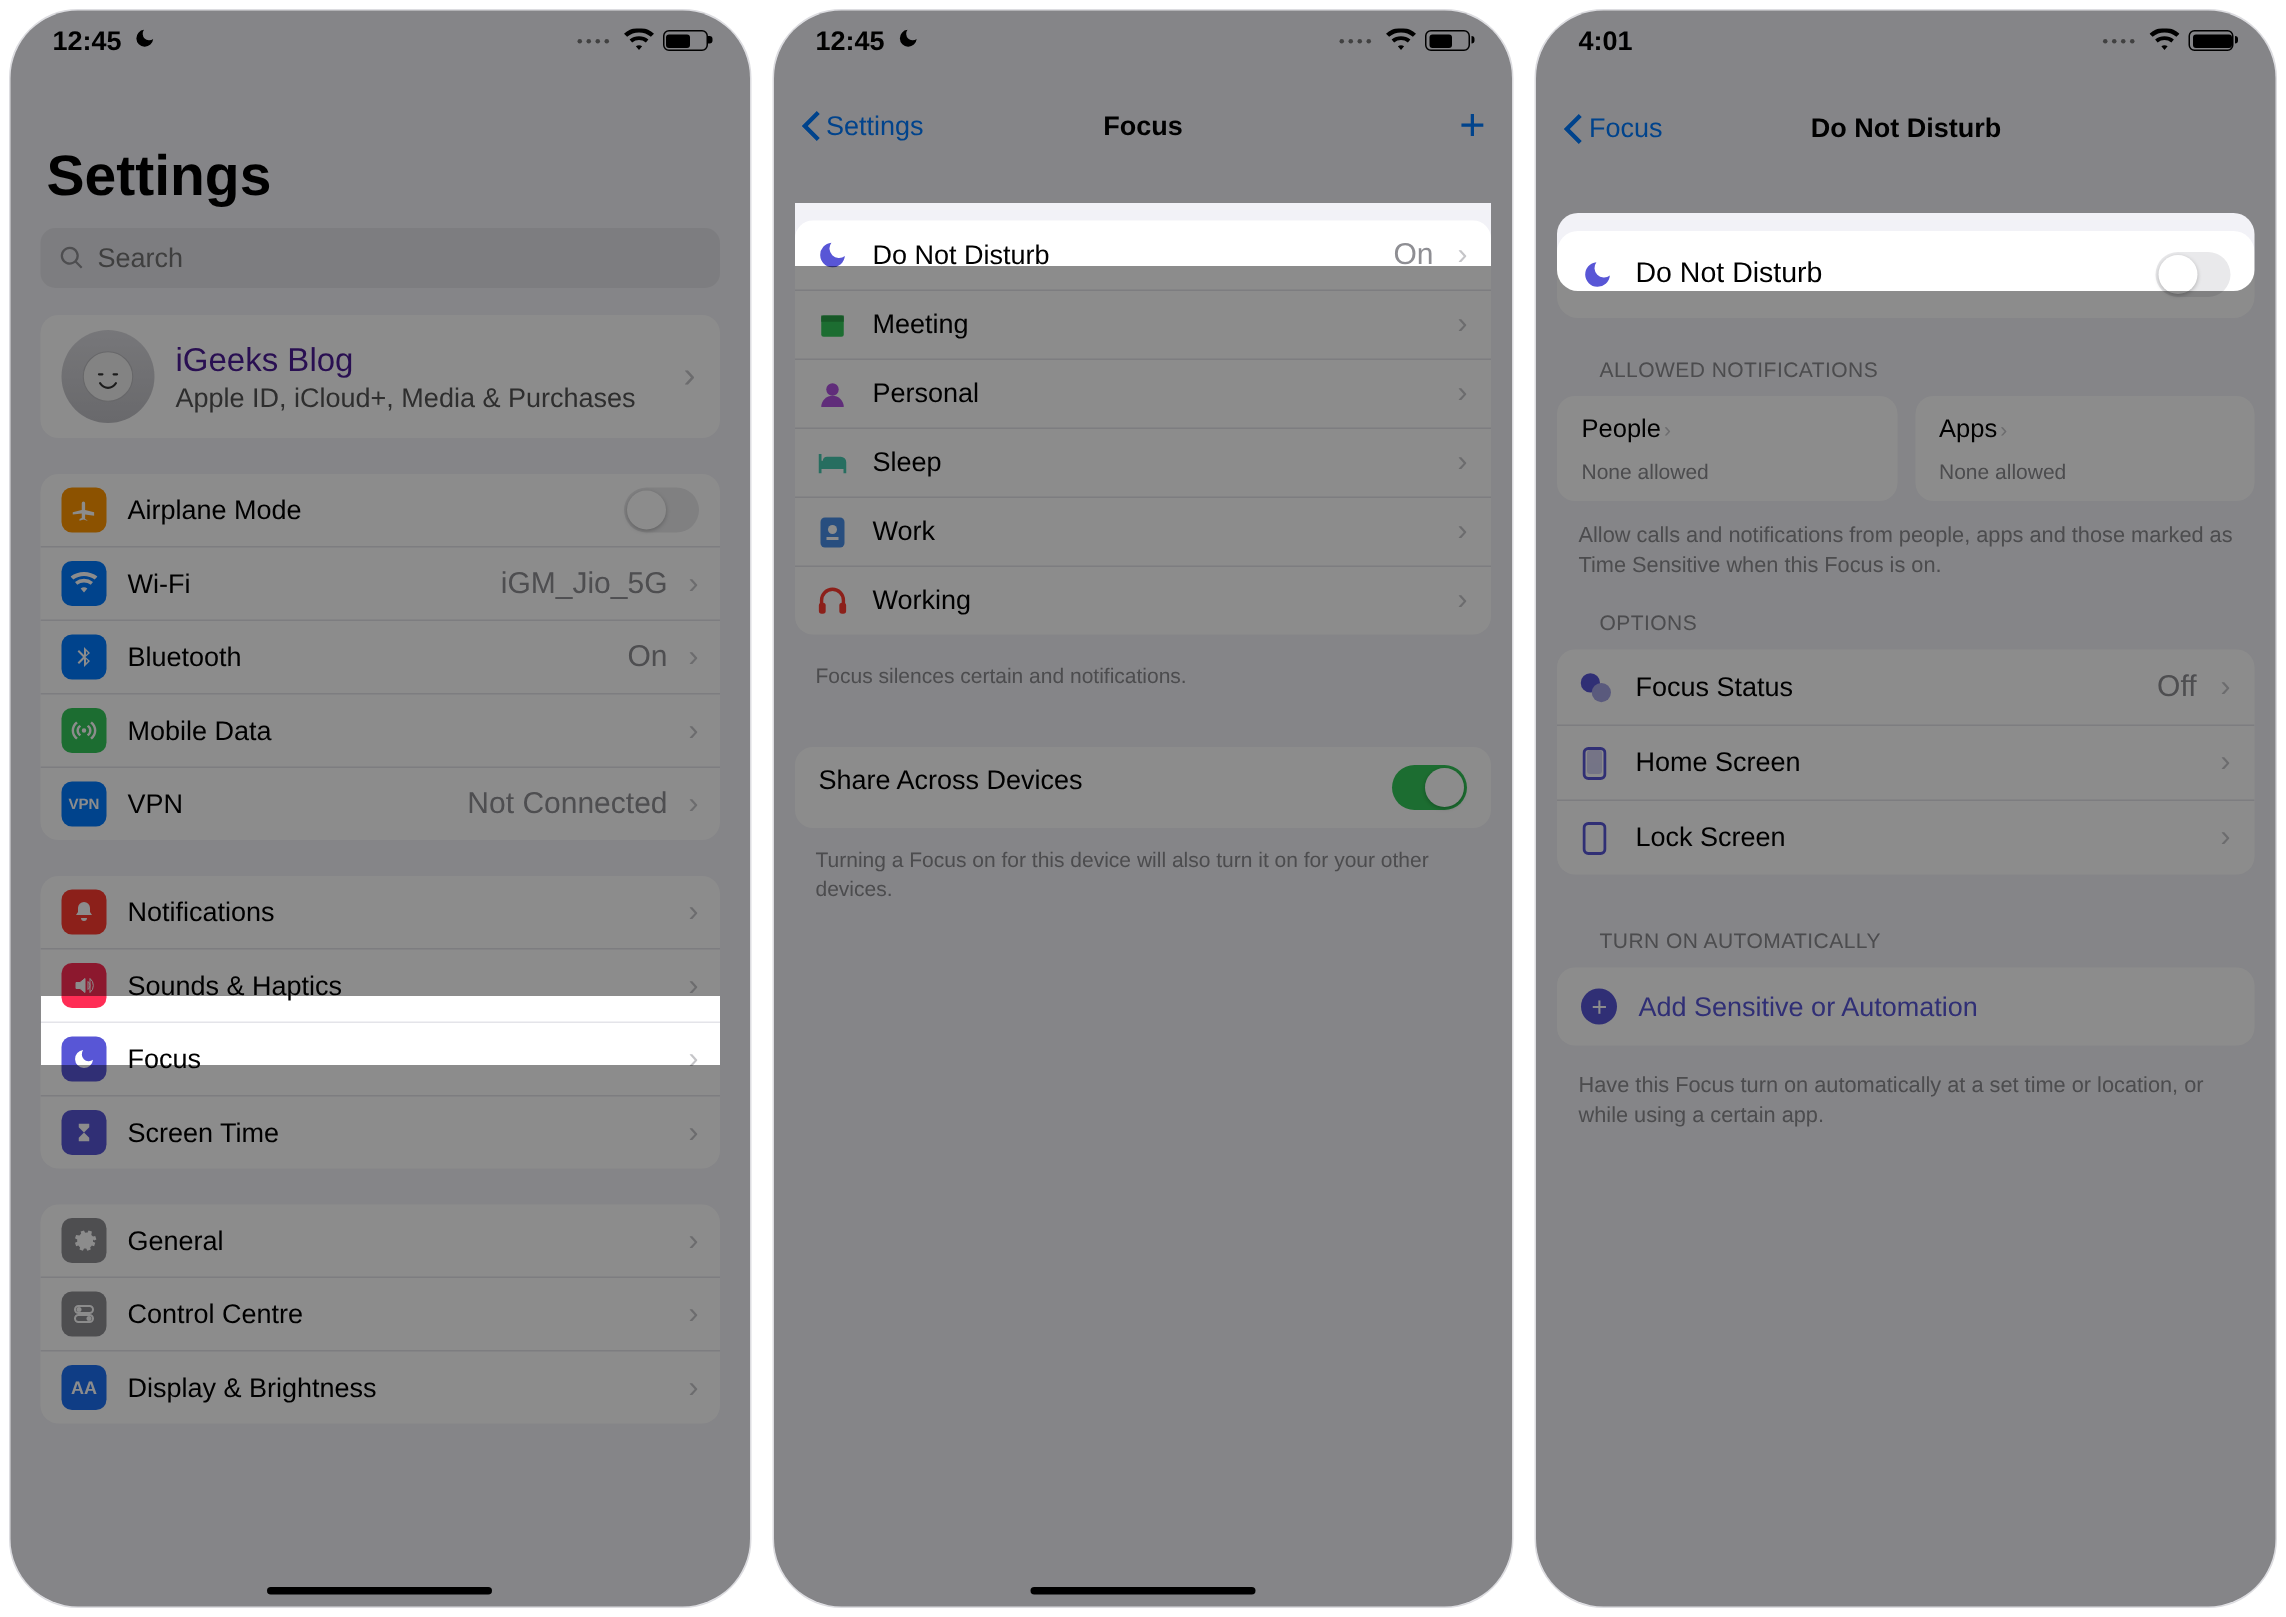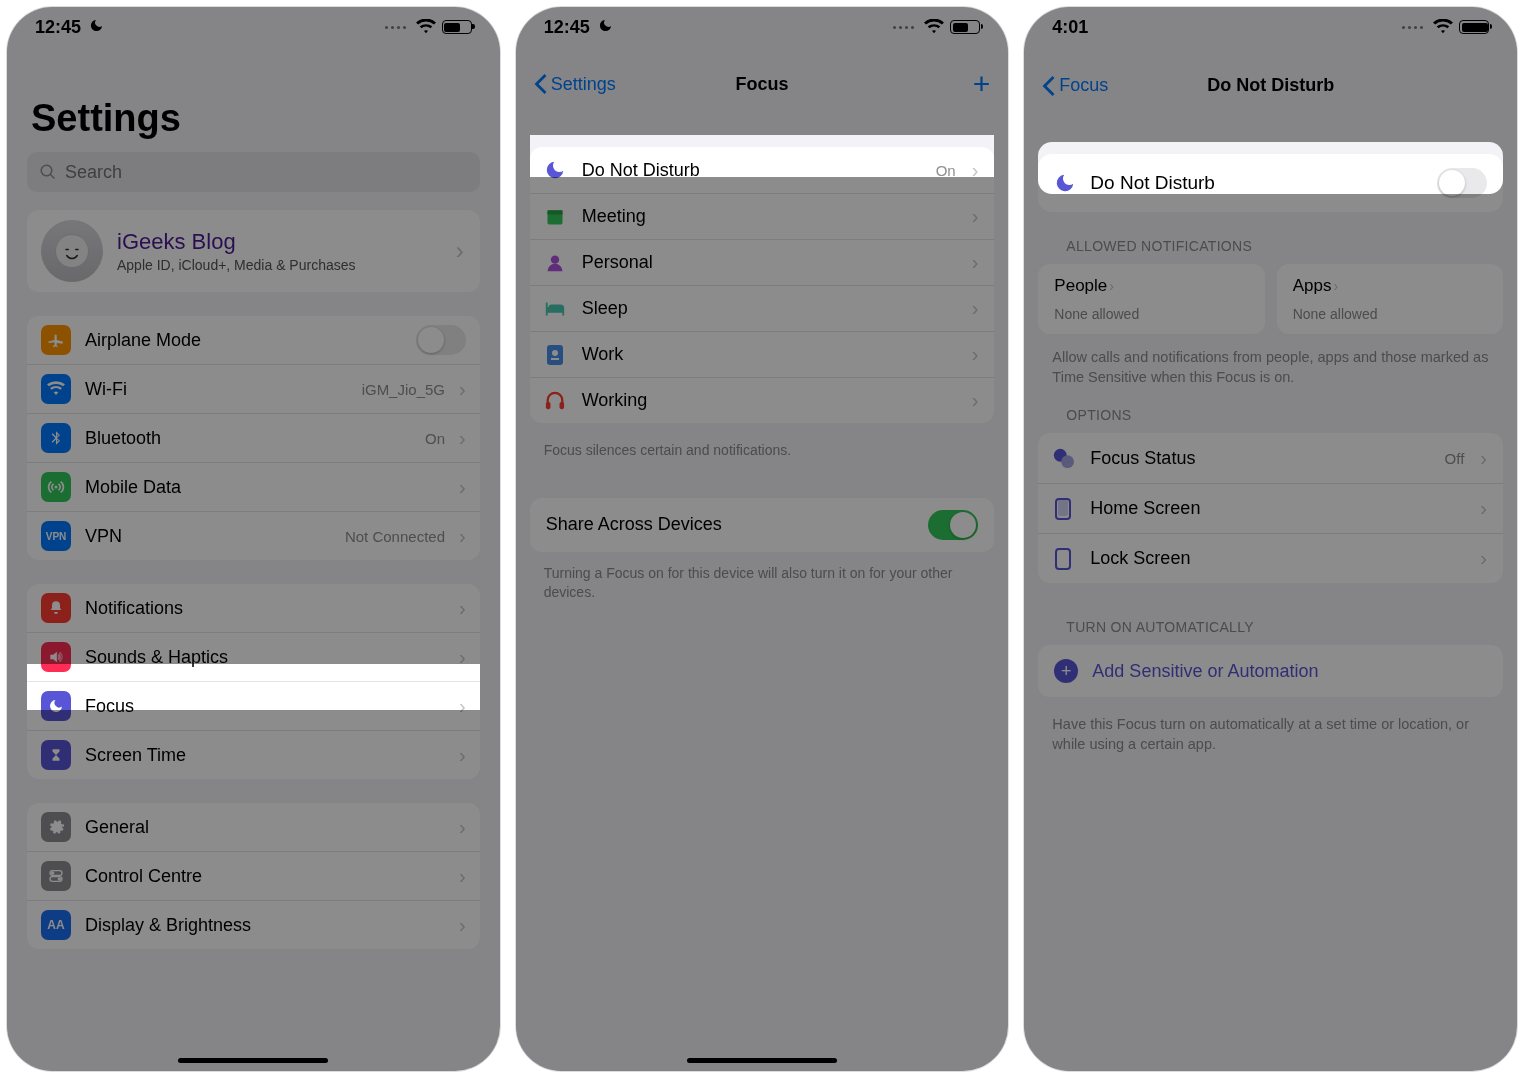--- a/index.html
+++ b/index.html
@@ -57,33 +57,33 @@
 }
 .p1-search svg { width: 18px; height: 18px; fill: #8e8e93; }
 .card, .group {
   margin: 0 20px 24px; background: #fff; border-radius: 12px; overflow: hidden;
 }
 .profile-card { display: flex; align-items: center; gap: 14px; padding: 10px 14px; }
 .avatar { width: 62px; height: 62px; border-radius: 50%; background: linear-gradient(180deg,#d9d9de,#bfbfc4); display: flex; align-items: center; justify-content: center; }
 .avatar svg { width: 36px; height: 36px; }
 .profile-text { flex: 1; }
 .profile-name { font-size: 22px; font-weight: 500; color: #4c1d95; }
-.profile-sub { font-size: 14px; color: #555; margin-top: 2px; }
+.profile-sub { font-size: 18px; color: #555; margin-top: 2px; }
 .chev { color: #c5c5c8; font-size: 24px; padding-right: 2px; }
 .row {
   display: flex; align-items: center; padding: 9px 14px 9px 14px; min-height: 46px; gap: 14px;
   border-top: 0.5px solid #e4e4e9;
 }
 .group .row:first-child { border-top: none; }
 .row-icon {
   width: 30px; height: 30px; border-radius: 7px; display: flex; align-items: center; justify-content: center;
   flex-shrink: 0; color: #fff; font-size: 17px;
 }
 .row-label { flex: 1; font-size: 18px; color: #000; }
-.row-value { font-size: 15px; color: #8e8e93; }
+.row-value { font-size: 20px; color: #8e8e93; }
 .chev-sm { color: #c5c5c8; font-size: 20px; }
 .toggle {
   width: 50px; height: 30px; background: #e9e9eb; border-radius: 30px; position: relative;
 }
 .toggle.on { background: #34c759; }
 .toggle .knob {
   position: absolute; top: 2px; left: 2px; width: 26px; height: 26px; background: #fff; border-radius: 50%;
   box-shadow: 0 1px 3px rgba(0,0,0,0.25);
 }
 .toggle.on .knob { left: auto; right: 2px; }
@@ -106,21 +106,21 @@
 .p2-list { margin: 36px 14px 10px; background: #fff; border-radius: 12px; overflow: hidden; }
 .p2-row {
   display: flex; align-items: center; padding: 10px 16px 10px 14px; min-height: 46px; gap: 16px;
   border-top: 0.5px solid #e4e4e9;
 }
 .p2-row:first-child { border-top: none; }
 .p2-icon { width: 22px; height: 22px; display: flex; align-items: center; justify-content: center; }
 .p2-label { flex: 1; font-size: 18px; color: #000; }
 .footer-text { color: #8a8a8e; font-size: 14px; padding: 8px 28px; line-height: 1.35; }
 
-.p2-share { margin: 30px 14px 4px; background: #fff; border-radius: 12px; display: flex; align-items: center; padding: 12px 16px; }
+.p2-share { margin: 30px 14px 4px; background: #fff; border-radius: 12px; display: flex; align-items: flex-start; padding: 12px 16px; }
 .p2-share .row-label { font-size: 18px; }
 
 
 .p3-top { margin: 46px 14px 20px; background: #fff; border-radius: 14px; display: flex; align-items: center; padding: 14px 16px; gap: 14px; }
 .p3-top .p2-icon svg { width: 24px; height: 24px; }
 .p3-top .p2-label { font-size: 19px; font-weight: 500; }
 
 .section-header { color: #8a8a8e; font-size: 14px; letter-spacing: 0.3px; padding: 6px 42px 10px; text-transform: uppercase; }
 .twocol {
   display: grid; grid-template-columns: 1fr 1fr; gap: 12px; margin: 0 14px;

